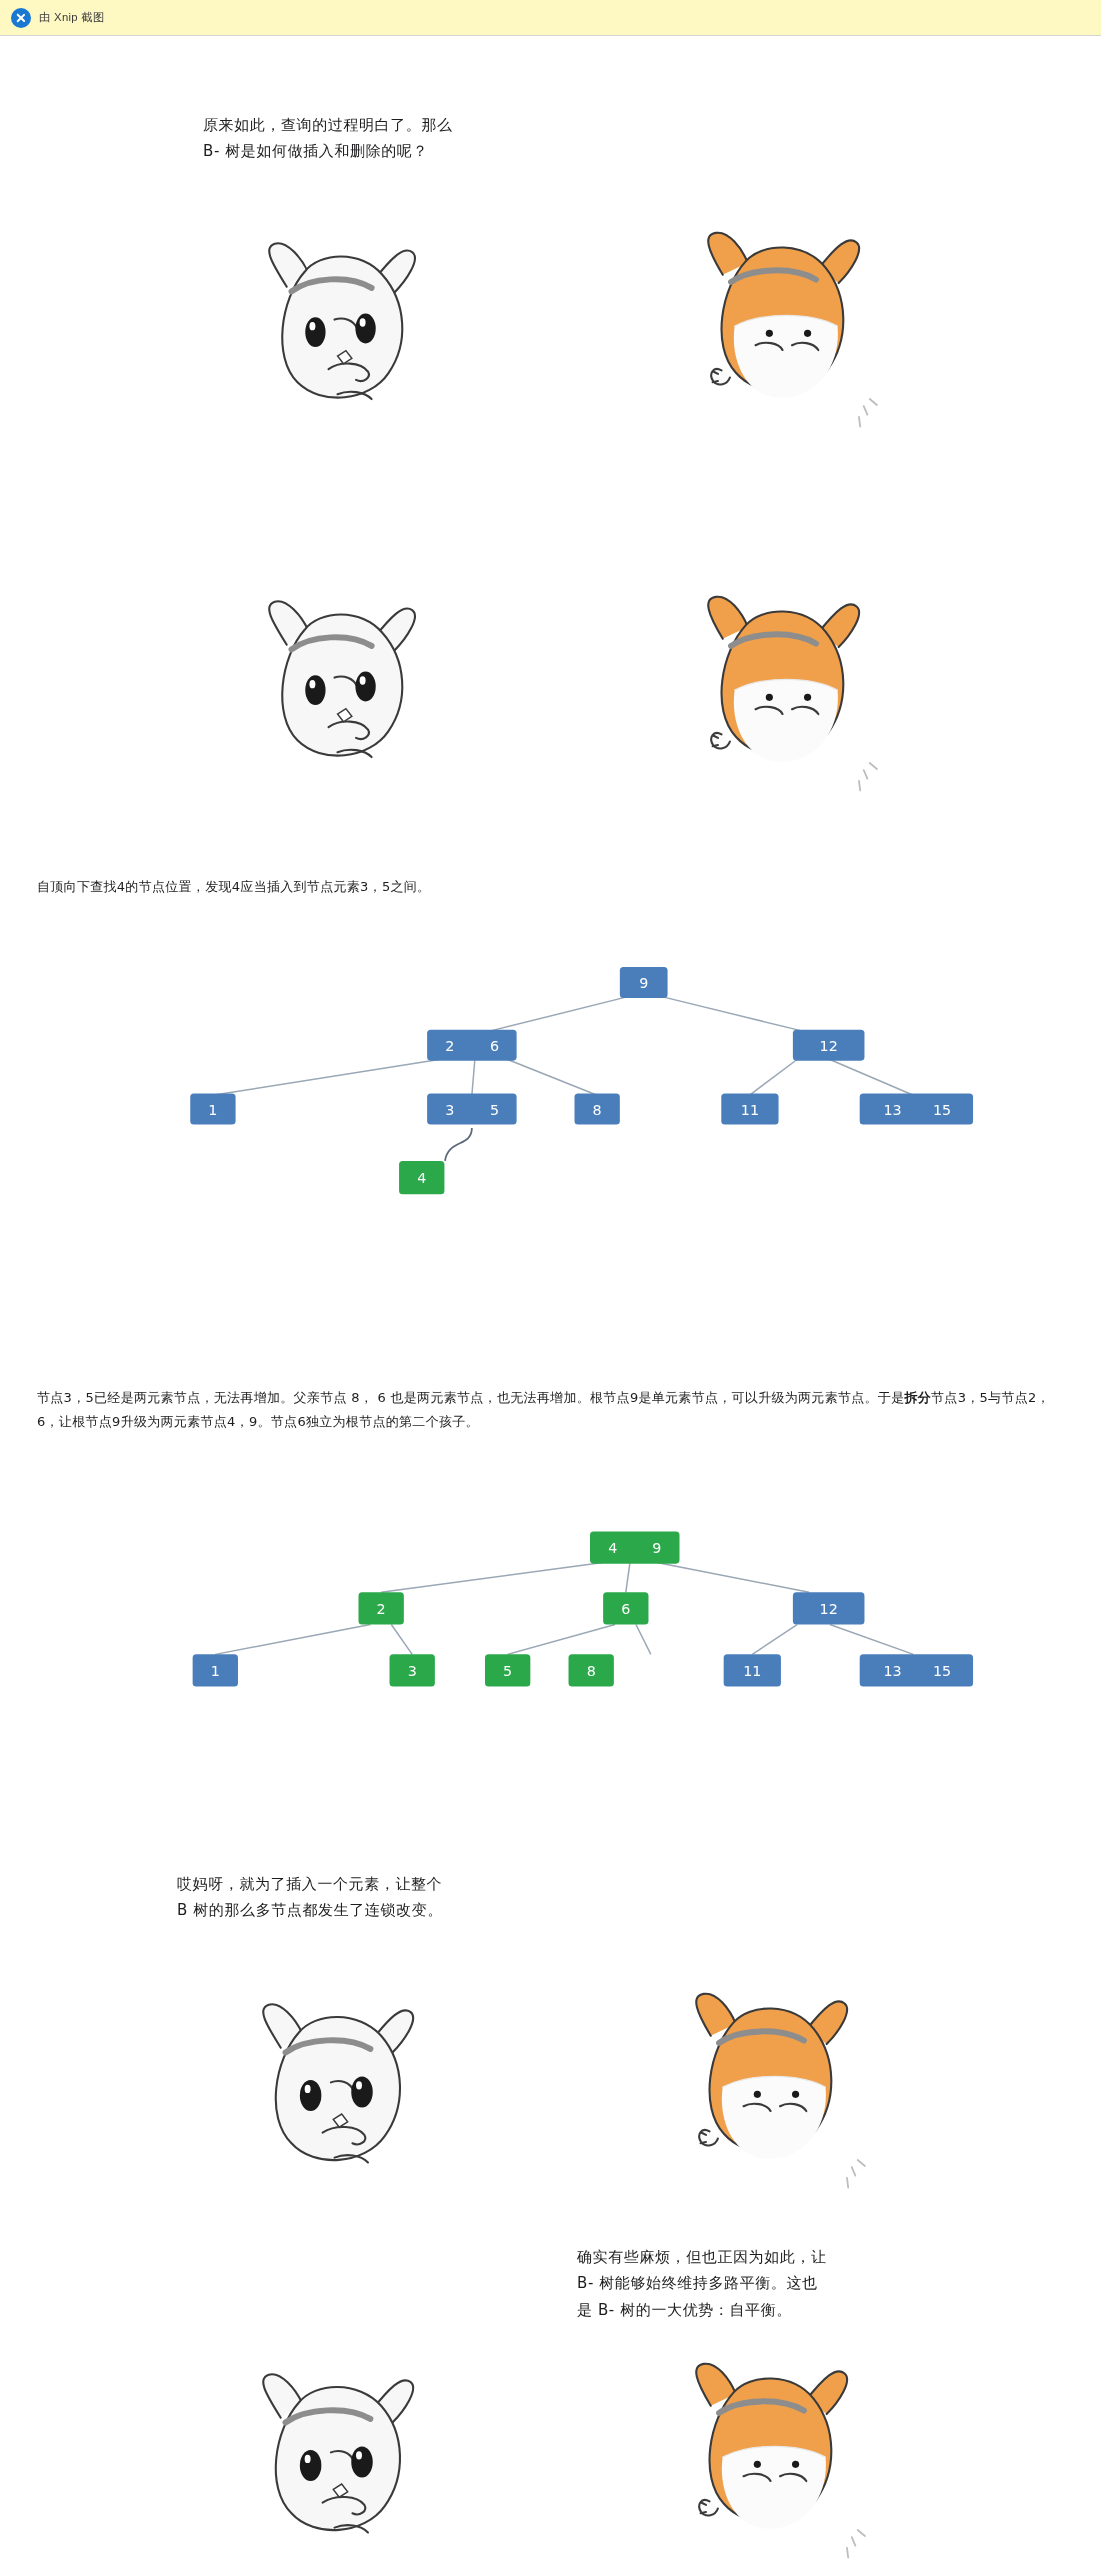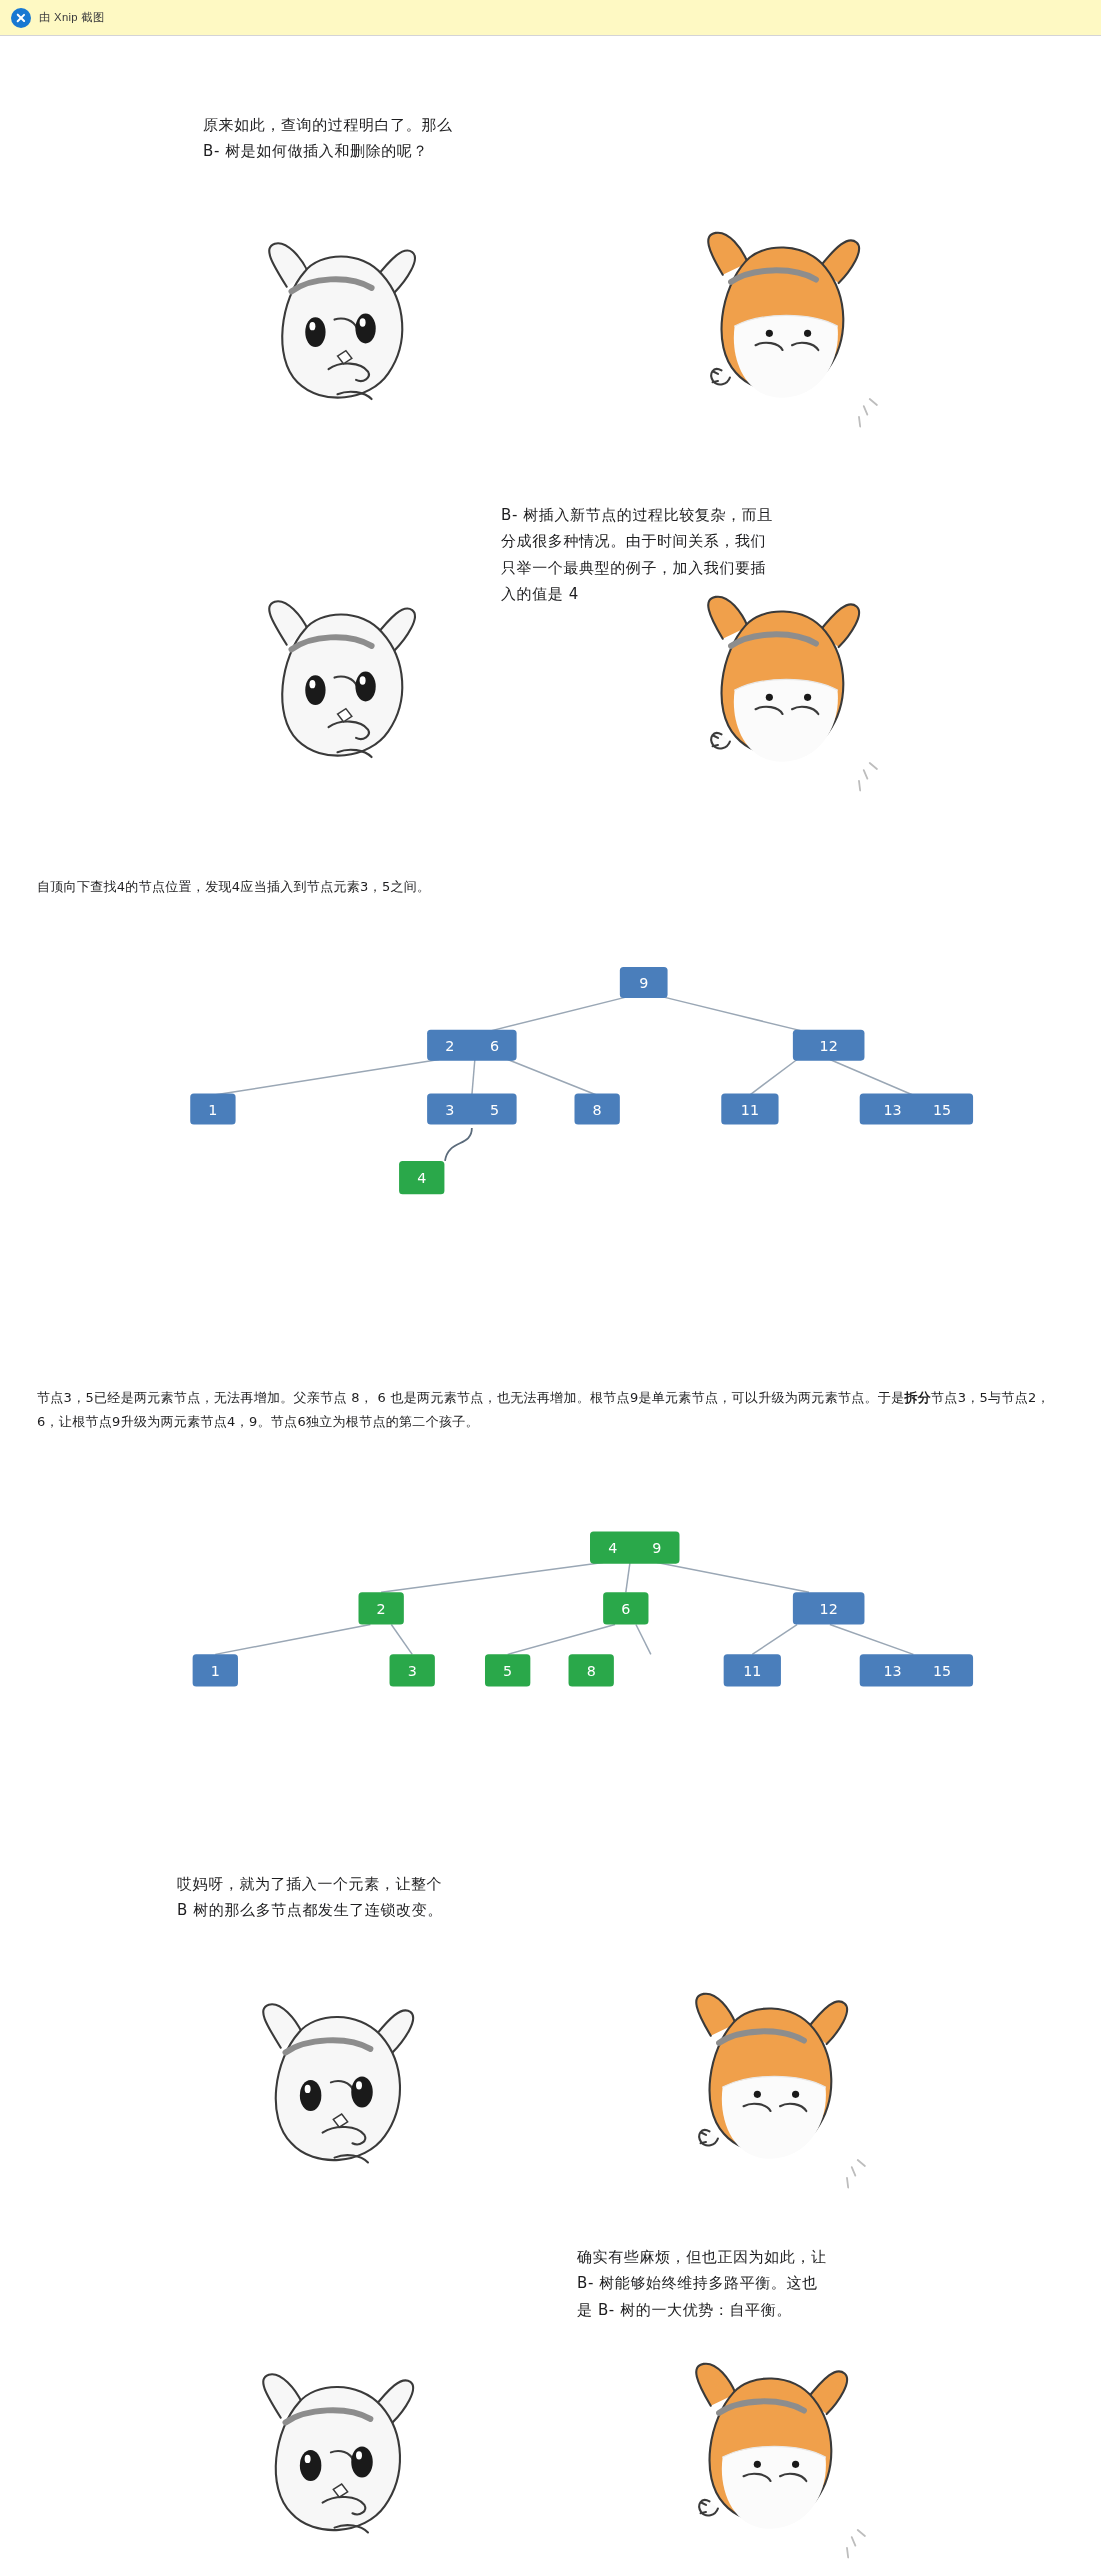--- a/index.html
+++ b/index.html
@@ -157,24 +157,20 @@
           <path d="M236 228 C 250 220, 272 224, 280 236"></path>
           <path d="M118 270 C 104 262, 96 276, 104 288 C 112 298, 128 294, 132 282" fill="#fbfbfb"></path>
           <path d="M112 276 l-8 -4 M112 288 l-9 2"></path>
         </g>
         <ellipse cx="198" cy="208" rx="6" ry="6" fill="#1a1a1a"></ellipse>
         <ellipse cx="262" cy="208" rx="6" ry="6" fill="#1a1a1a"></ellipse>
         <path d="M356 330 l6 14 M366 318 l12 10 M348 348 l2 16" stroke="#bdbdbd" stroke-width="3" fill="none" stroke-linecap="round"></path>
       </svg>
     </div>
 
-    <div class="bubble-text bubble-right" style="left:501px; top:466px;">B- 树插入新节点的过程比较复杂，而且
-分成很多种情况。由于时间关系，我们
-只举一个最典型的例子，加入我们要插
-入的值是 4</div>
 
     <div class="hamster" style="left:215px; top:537px;">
       <svg width="251" height="239" viewBox="0 0 420 400">
         <g fill="none" stroke="#3a3a3a" stroke-width="3.5" stroke-linecap="round" stroke-linejoin="round">
           <path d="M120 120 C 95 80, 80 55, 100 48 C 120 42, 145 72, 156 96" fill="#f7f7f7"></path>
           <path d="M265 110 C 295 72, 315 52, 330 62 C 345 73, 320 110, 300 130" fill="#f7f7f7"></path>
           <path d="M150 95 C 175 62, 245 58, 280 100 C 320 145, 325 215, 290 265
                    C 258 312, 178 320, 138 280 C 96 238, 110 140, 150 95 Z" fill="#f7f7f7"></path>
           <path d="M128 128 C 160 104, 225 100, 262 122" stroke="#8d8d8d" stroke-width="10" fill="none"></path>
           <path d="M200 175 C 215 170, 232 176, 238 190"></path>

